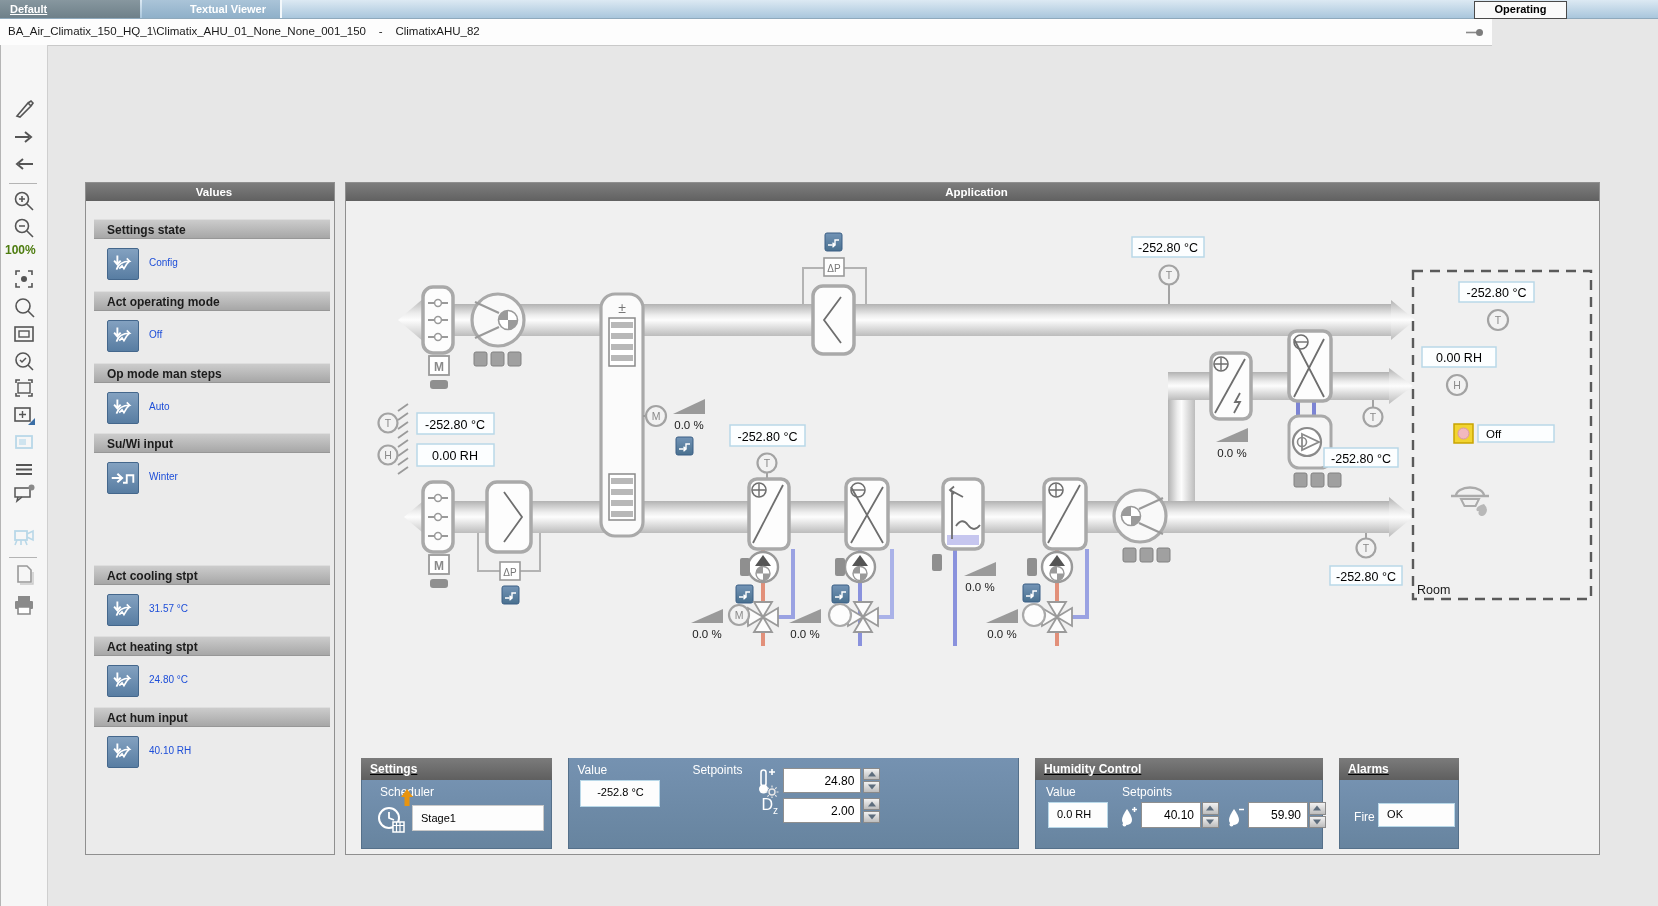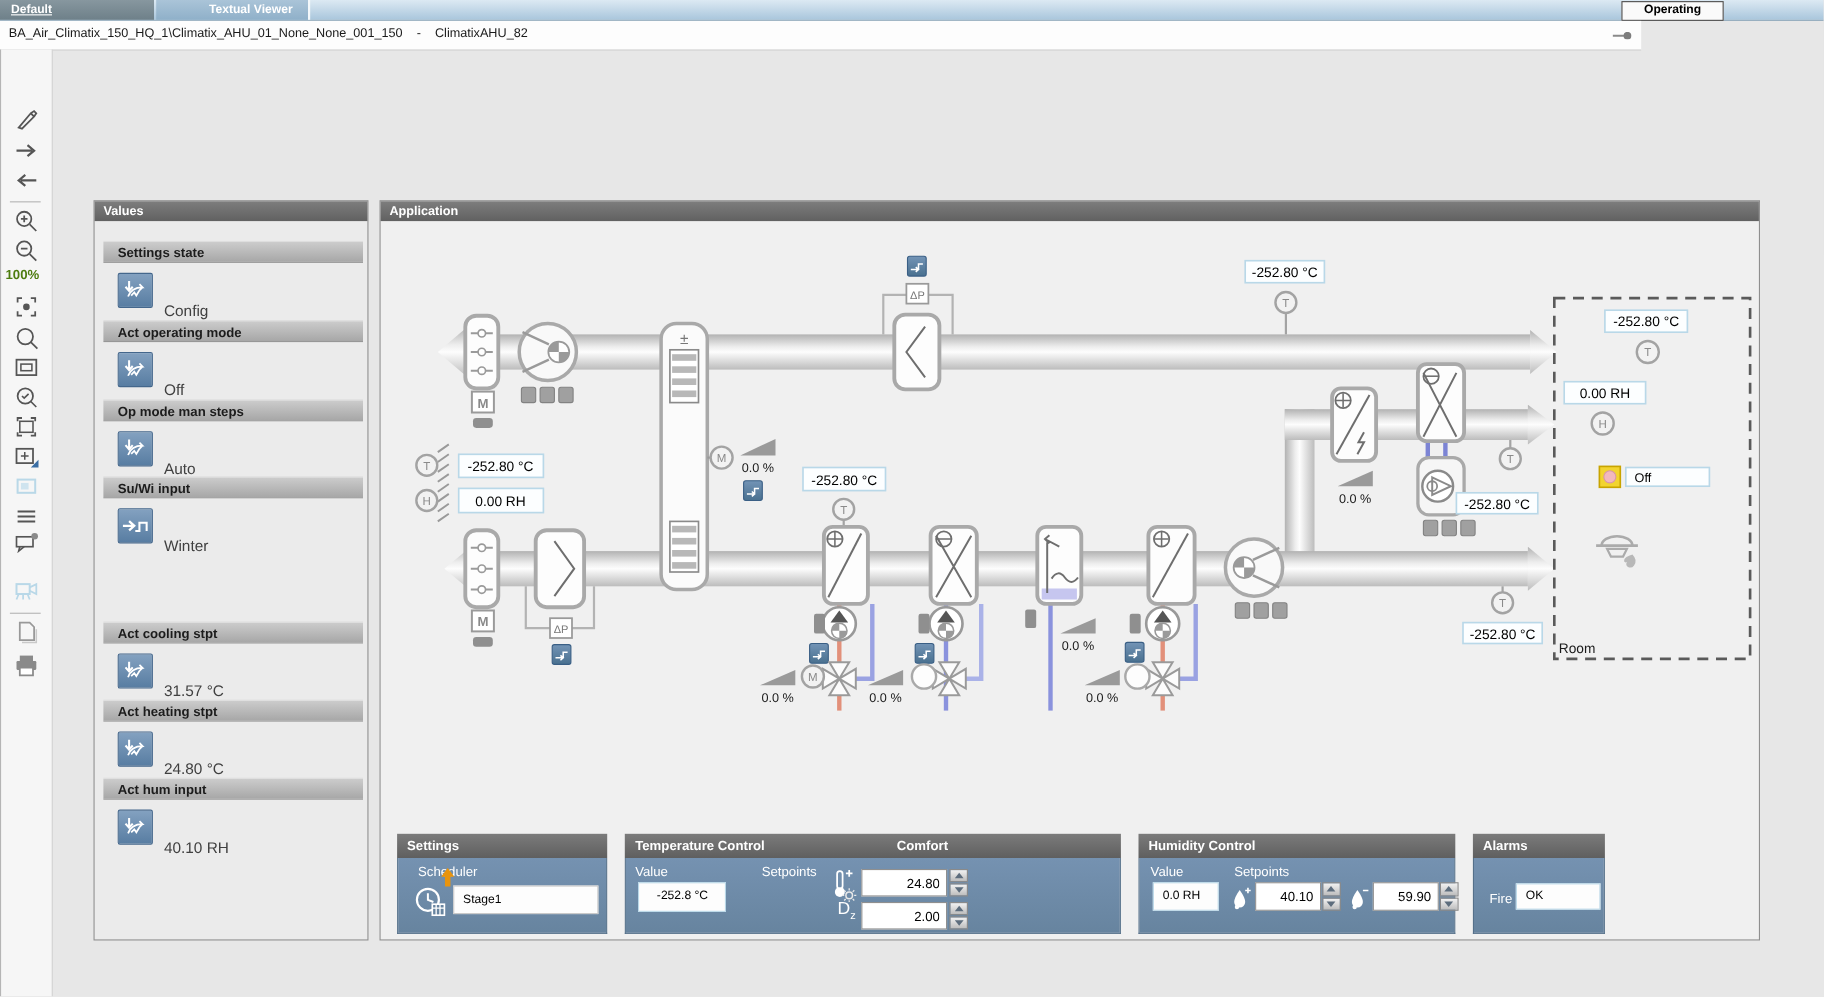--- a/index.html
+++ b/index.html
@@ -22,35 +22,35 @@
 
   
   .ltb{position:absolute;left:0;top:45px;width:46px;height:861px;background:#f6f6f6;border-right:1px solid #cfcfcf;border-left:1px solid #b5b5b5;}
   .ltb .ic{position:absolute;left:11px;width:24px;height:24px;}
   .ltb .divider{position:absolute;left:8px;width:28px;height:1px;background:#b4b4b4;}
   .zoomlvl{position:absolute;left:4px;width:38px;text-align:left;font-size:12px;font-weight:bold;color:#4d7c0f;}
 
   
   .panel{position:absolute;border:1px solid #8f8f8f;box-sizing:border-box;}
   .phead{height:18px;background:linear-gradient(#7d7d7d,#616161);color:#fff;font-size:11.5px;
-    font-weight:bold;line-height:18px;padding-left:8px;}
+    font-weight:bold;line-height:18px;padding-left:8px;text-align:center;}
   .values-panel{left:85px;top:182px;width:250px;height:673px;background:#ebebeb;}
   .app-panel{left:345px;top:182px;width:1255px;height:673px;background:#f0f0f0;}
 
   
   .vbar{position:absolute;left:8px;width:236px;height:20px;background:linear-gradient(#cccccc,#a7a7a7);
     border-top:1px solid #dedede;border-bottom:1px solid #979797;color:#1c1c1c;font-size:12px;font-weight:bold;
     line-height:20px;padding-left:13px;box-sizing:border-box;}
   .vitem{position:absolute;left:21px;height:32px;}
   .vico{position:absolute;left:0;top:0;width:32px;height:32px;border:1px solid #44678c;border-radius:2px;
     background:linear-gradient(#83a1c0,#587da2);box-sizing:border-box;}
-  .vlbl{position:absolute;left:42px;top:26px;font-size:14px;color:#404040;white-space:nowrap;}
+  .vlbl{position:absolute;left:42px;top:9px;font-size:10px;color:#1d4ed8;white-space:nowrap;}
 
   
-  .strip{position:absolute;left:15px;top:575px;width:1098px;height:91px;display:flex;gap:16px;}
+  .strip{position:absolute;left:15px;top:575px;width:1098px;height:91px;display:flex;gap:16px;text-decoration:underline;}
   .sec{display:flex;flex-direction:column;}
   .sec-h{height:22px;background:linear-gradient(#7b7b7b,#5f5f5f);color:#fff;font-size:12px;font-weight:bold;
     line-height:22px;padding-left:9px;display:flex;}
   .sec-b{flex:1;background:linear-gradient(#7592b1,#67849f);position:relative;border:1px solid #55708a;border-top:none;box-sizing:border-box;}
   .wlab{position:absolute;color:#fff;font-size:12px;white-space:nowrap;}
   .rofield{position:absolute;background:#fdfdfd;border:1.5px solid #b9d8e8;box-sizing:border-box;
     font-size:11px;color:#000;line-height:22px;padding-left:8px;}
   .spfield{position:absolute;background:#fff;border:1px solid #8f8f8f;box-sizing:border-box;
     font-size:12px;color:#000;text-align:right;padding:0 6px;font-family:"Liberation Sans",sans-serif;}
   .spin{position:absolute;width:17px;display:flex;flex-direction:column;gap:1px;}
@@ -536,24 +536,20 @@
             <circle cx="13" cy="13" r="10" fill="none" stroke="#fff" stroke-width="2"></circle>
             <path d="M13 7 V13 L18 15" stroke="#fff" stroke-width="1.8" fill="none"></path>
             <rect x="17" y="17" width="11" height="10" fill="#67849f" stroke="#fff" stroke-width="1.5"></rect>
             <path d="M17 20.5 h11 M20.5 17 v10 M24 17 v10" stroke="#fff" stroke-width="1.2"></path>
           </svg>
           <input class="rofield" style="left: 50px; top: 25px; width: 132px; height: 26px; border-color: rgb(201, 201, 201);" value="Stage1">
         </div>
       </div>
 
       <div class="sec" style="width:466px">
-        <div class="sec-h">
-          <span>Temperature Control</span>
-          <span style="margin-left:120px;font-weight:bold">Comfort</span>
-        </div>
         <div class="sec-b">
           <div class="wlab" style="left:8px;top:5px">Value</div>
           <div class="rofield" style="left:11px;top:22px;width:80px;height:27px;text-align:center;padding-left:0">-252.8 °C</div>
           <div class="wlab" style="left:123px;top:5px">Setpoints</div>
           <svg style="position:absolute;left:186px;top:10px" width="24" height="30" viewBox="0 0 24 30">
             <rect x="6" y="2" width="5" height="16" rx="2.5" fill="none" stroke="#fff" stroke-width="1.6"></rect>
             <circle cx="8.5" cy="21" r="4.5" fill="#fff"></circle>
             <path d="M14 4 h6 M17 1 v6" stroke="#fff" stroke-width="1.6"></path>
             <circle cx="17" cy="24" r="3" fill="none" stroke="#e8e8e8" stroke-width="1.4"></circle>
             <path d="M17 19.5 v-2 M17 28.5 v2 M12.5 24 h-2 M21.5 24 h2 M13.8 20.8 l-1.4 -1.4 M20.2 27.2 l1.4 1.4 M13.8 27.2 l-1.4 1.4 M20.2 20.8 l1.4 -1.4" stroke="#e8e8e8" stroke-width="1.2"></path>

